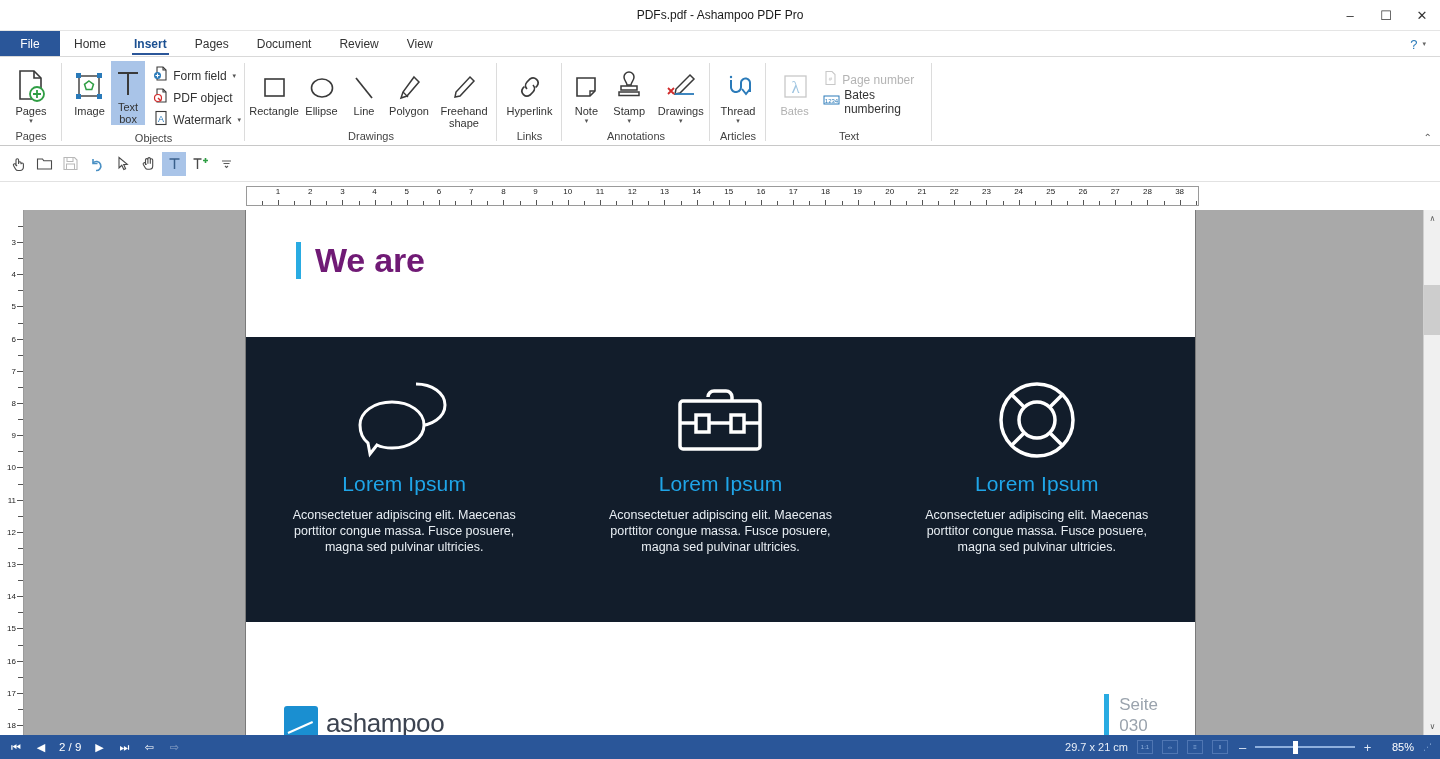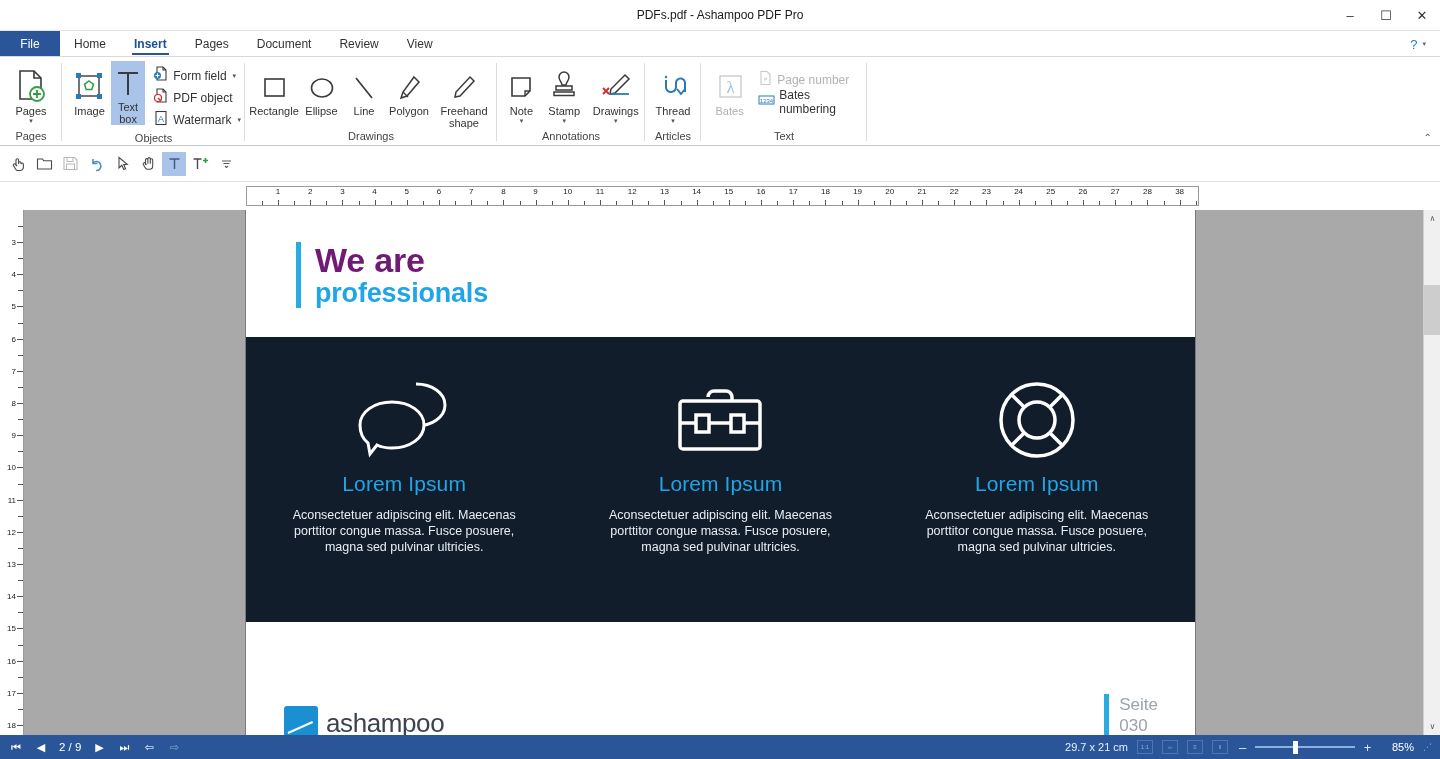--- a/index.html
+++ b/index.html
@@ -343,20 +343,35 @@
               <path d="M21 6 l4 4 -14 15 -5 1 1 -5 z" fill="none" stroke="#3a3a3a" stroke-width="1.5"></path>
             </svg>
           </div>
           <div class="lbl" style="white-space:pre-line">Freehand shape</div>
         </div>
       </div>
       <div class="glabel">Drawings</div>
       <div class="sep"></div>
     </div>
 
+    <div class="rgroup" style="width:65px">
+      <div class="items" style="justify-content:center">
+        <div class="bigbtn" style="width:62px">
+          <div class="ico">
+            <svg width="30" height="32" viewBox="0 0 30 32">
+              <path d="M12 18 a5 5 0 0 1 0 -7 l3 -3 a5 5 0 0 1 7 7 l-1.5 1.5" fill="none" stroke="#3a3a3a" stroke-width="1.7"></path>
+              <path d="M18 14 a5 5 0 0 1 0 7 l-3 3 a5 5 0 0 1 -7 -7 l1.5 -1.5" fill="none" stroke="#3a3a3a" stroke-width="1.7"></path>
+            </svg>
+          </div>
+          <div class="lbl">Hyperlink</div>
+        </div>
+      </div>
+      <div class="glabel">Links</div>
+      <div class="sep"></div>
+    </div>
 
     <div class="rgroup" style="width:148px">
       <div class="items" style="padding-left:4px">
         <div class="bigbtn" style="width:42px">
           <div class="ico">
             <svg width="30" height="32" viewBox="0 0 30 32">
               <path d="M6 7 h18 v13 l-5 5 h-13 z" fill="none" stroke="#3a3a3a" stroke-width="1.6"></path>
               <path d="M19 25 v-5 h5" fill="none" stroke="#3a3a3a" stroke-width="1.4"></path>
             </svg>
           </div>
@@ -644,21 +659,20 @@
     </div>
 
   <div class="docarea">
     <div class="page">
 
       <div class="page-top">
         <div class="headline">
           <div class="hbar"></div>
           <div class="htext">
             <div class="l1">We are</div>
-            <div class="l2">professionals</div>
           </div>
         </div>
       </div>
 
       <div class="page-mid">
 
         <div class="col">
           <div class="icowrap">
             <svg width="100" height="84" viewBox="0 0 100 84">
               <path d="M62 6 C78 6 91 15 91 27 C91 39 78 48 62 48 C59 48 56 47.6 53.5 47 L53 52 L60 62 L52 62 L46 49" fill="none" stroke="#fff" stroke-width="3"></path>

